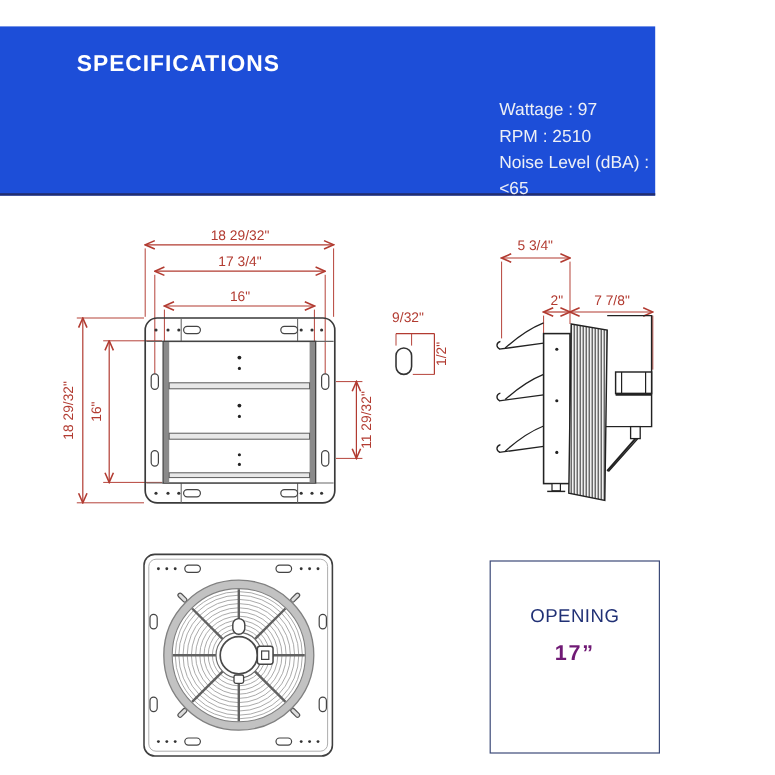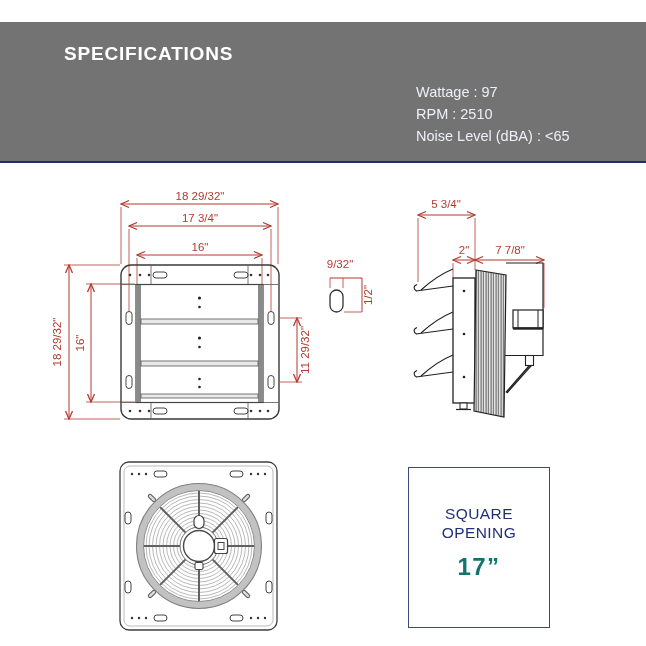--- a/index.html
+++ b/index.html
@@ -1,37 +1,37 @@
 <!DOCTYPE html>
 <html><head>
 <meta charset="utf-8">
 <style>
   html,body{margin:0;padding:0;background:#fff;}
   .stage{position:relative;width:646px;height:646px;background:#ffffff;overflow:hidden;
          font-family:"Liberation Sans",sans-serif;}
   
-  .hdr{position:absolute;left:0;top:22px;width:646px;height:141px;background:#737373;
+  .hdr{position:absolute;left:0;top:22px;width:546px;height:141px;background:#1d4ed8;
        border-bottom:2px solid #222d6e;box-sizing:border-box;}
   .hdr-title{position:absolute;left:64px;top:21px;color:#ffffff;font-size:19px;
              font-weight:bold;letter-spacing:.8px;}
   .spec-col{position:absolute;top:59px;color:#eef0f6;font-size:14.5px;line-height:22px;}
   .col-l{left:64px;}
   .col-r{left:416px;}
   
   svg{position:absolute;overflow:visible;}
   .dl{stroke:#b23b31;stroke-width:1;fill:none;}
   .ext{stroke:#b23b31;stroke-width:.8;fill:none;}
   .dt{fill:#b23b31;font-size:11.5px;font-family:"Liberation Sans",sans-serif;}
   .ln{stroke:#3a3a3a;fill:none;}
   
   .sq{position:absolute;left:408px;top:467px;width:142px;height:161px;background:#fff;
       border:1.5px solid #3c4a78;box-sizing:border-box;text-align:center;color:#203075;
       padding-top:36px;}
   .sq-l{font-size:15.5px;line-height:19px;letter-spacing:.4px;}
-  .sq-v{margin-top:11px;font-size:24px;font-weight:bold;color:#0f766e;letter-spacing:1.5px;}
+  .sq-v{margin-top:11px;font-size:18px;font-weight:bold;color:#701a75;letter-spacing:1.5px;}
 </style>
 </head>
 <body>
 
 <div class="stage">
 
   <div class="hdr">
     <div class="hdr-title">SPECIFICATIONS</div>
     <div class="spec-col col-r">
       <div>Wattage : 97</div>
@@ -269,18 +269,17 @@
       <circle cx="94" cy="96" r="19" fill="none" stroke="#6b6b6b" stroke-width="1"></circle>
       <circle cx="94" cy="96" r="15.5" fill="#fff" stroke="#4a4a4a" stroke-width="1.4"></circle>
       <rect x="89" y="65.5" width="10" height="13" rx="5" fill="#fff" stroke="#444" stroke-width="1.2"></rect>
       <rect x="109.5" y="88.5" width="13" height="15" rx="2" fill="#fff" stroke="#444" stroke-width="1.2"></rect>
       <rect x="113" y="92.5" width="6" height="7" fill="none" stroke="#444" stroke-width="1"></rect>
       <rect x="90" y="112.5" width="8" height="7" rx="1.5" fill="#fff" stroke="#444" stroke-width="1.1"></rect>
     </g>
   </svg>
 
   <div class="sq">
-    <div class="sq-l">SQUARE</div>
     <div class="sq-l">OPENING</div>
     <div class="sq-v">17”</div>
   </div>
 
 </div>
 
 </body></html>

